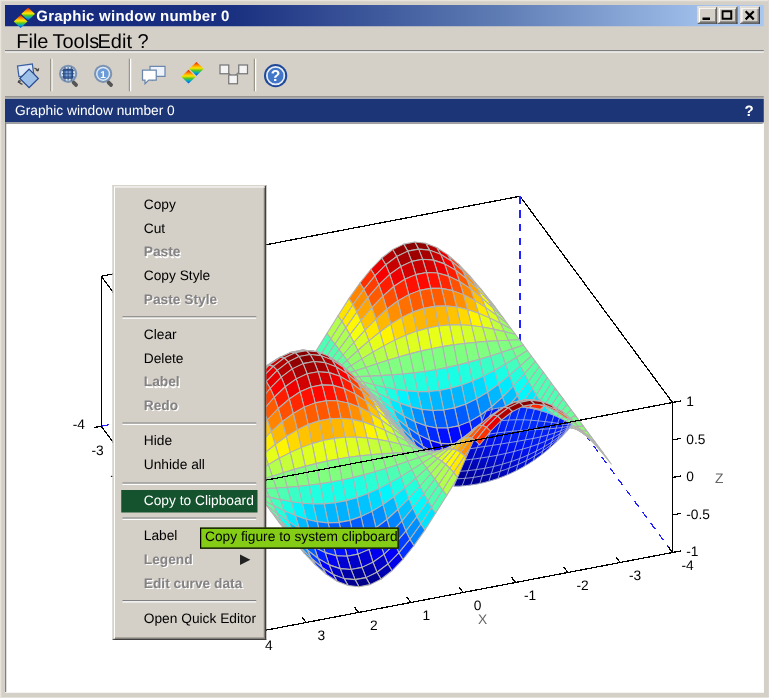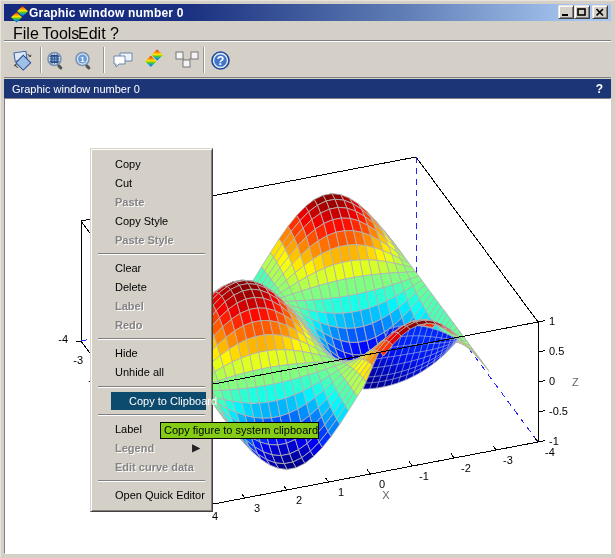--- a/index.html
+++ b/index.html
@@ -35,21 +35,21 @@
 .plot { position:absolute; left:4px; top:98px; right:4px; bottom:4px;
   background:#fff; border:1px solid #808080; border-right-color:#fff; border-bottom-color:#fff; }
 svg.plotsvg { position:absolute; left:0; top:0; }
 
 .cmenu { position:absolute; left:90px; top:148px; width:123px;
   background:#d4d0c8; border:1px solid; border-color:#d8d4cc #404040 #404040 #d8d4cc;
   box-shadow:inset 1px 1px 0 #fff, inset -1px -1px 0 #848078;
   padding:6px; font-size:11px; z-index:10; }
 .mi { height:18.9px; line-height:18.9px; padding-left:18px; color:#000; position:relative; white-space:nowrap; }
 .mi.d { color:#848284; text-shadow:1px 1px 0 #fff;font-weight:bold; }
-.mi.h { background:#0c4a6e; color:#fff; text-shadow:none;margin-left:14px; }
+.mi.h { background:#14532d; color:#fff; text-shadow:none; }
 .msep { height:9.6px; position:relative; }
 .msep div { position:absolute; left:1px; right:1px; top:3.6px; height:2px;
   border-top:1px solid #808080; border-bottom:1px solid #fff; }
 .arr { position:absolute; right:6px; font-size:10px; top:0; color:#000; }
 .mi.d .arr { color:#222; text-shadow:none; }
 
 .tip { position:absolute; left:160px; top:422px; width:159px; height:17px;
   background:#84cc16; border:1px solid #000; color:#000; font-size:11px;
   line-height:15px; padding-left:3px; z-index:20; white-space:nowrap; }
 </style></head>

